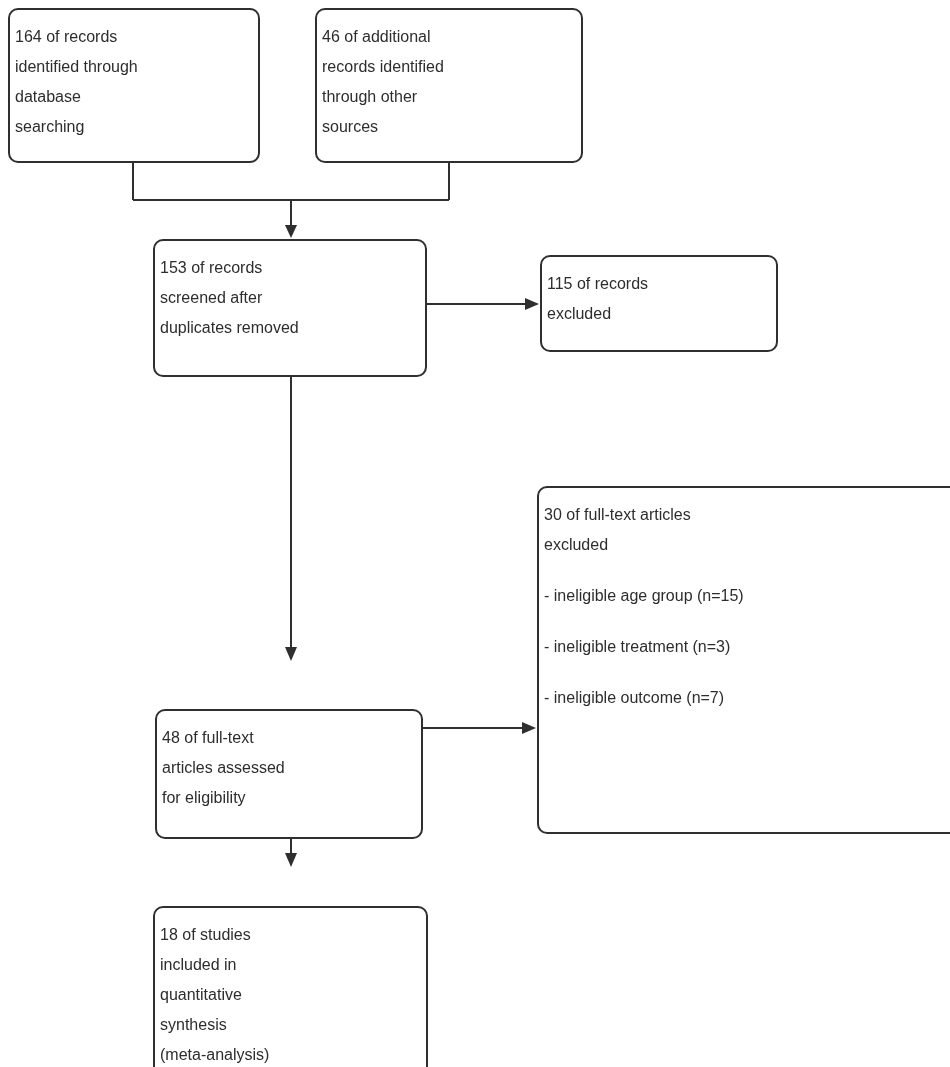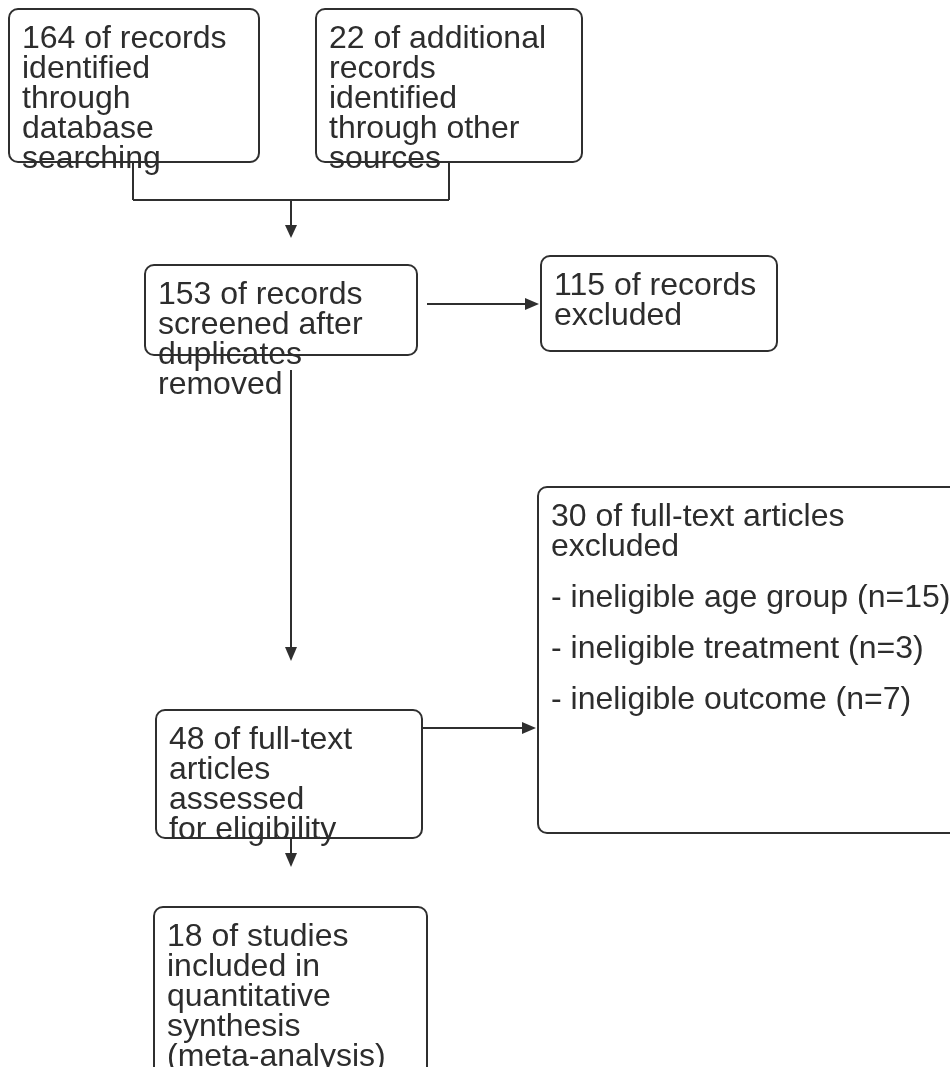--- a/index.html
+++ b/index.html
@@ -30,22 +30,22 @@
   .connectors polygon {
     fill: var(--line, #2f2f2f);
     stroke: none;
   }
   .box {
     position: absolute;
     box-sizing: border-box;
     background: var(--bg, #ffffff);
     border: 2px solid var(--line, #2f2f2f);
     border-radius: 10px;
-    padding: 12px 14px 12px 12px;
-    font-size: 32px;
+    padding: 12px 14px 12px 5px;
+    font-size: 16px;
     line-height: 30px;
   }
   .box-text {
     white-space: pre-line;
   }
   .note-item {
     margin-top: 21px;
     white-space: pre-line;
   }
 </style>
@@ -68,27 +68,27 @@
   </svg>
 
   <div class="box" style="left:8px; top:8px; width:252px; height:155px;">
     <div class="box-text">164 of records
 identified through
 database
 searching</div>
   </div>
 
   <div class="box" style="left:315px; top:8px; width:268px; height:155px;">
-    <div class="box-text">22 of additional
+    <div class="box-text">46 of additional
 records identified
 through other
 sources</div>
   </div>
 
-  <div class="box" style="left:144px; top:239px; width:274px; height:92px;margin-top:25px;">
+  <div class="box" style="left:153px; top:239px; width:274px; height:138px;">
     <div class="box-text">153 of records
 screened after
 duplicates removed</div>
   </div>
 
   <div class="box" style="left:540px; top:255px; width:238px; height:97px;">
     <div class="box-text">115 of records
 excluded</div>
   </div>
 

